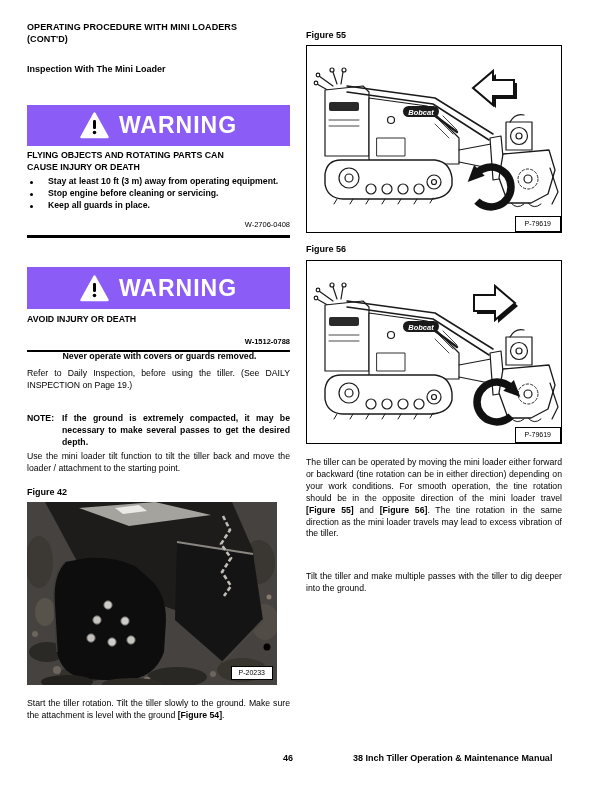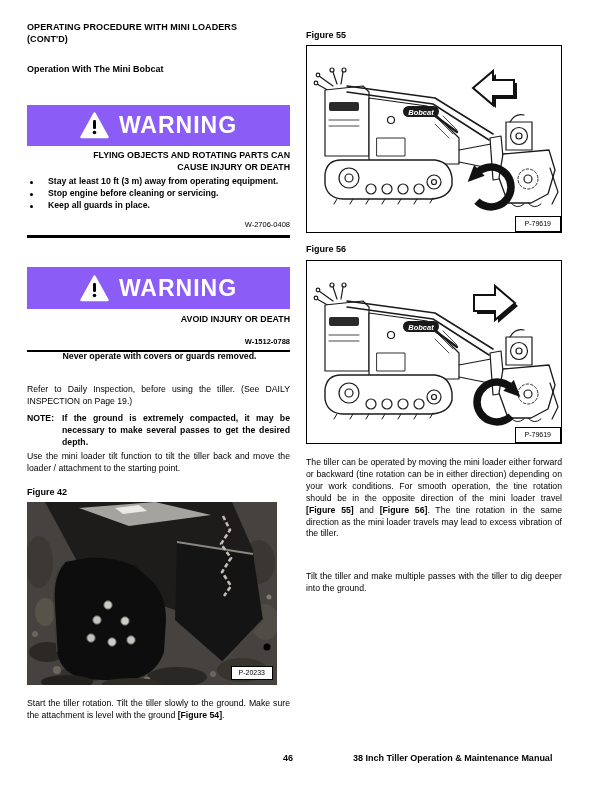--- a/index.html
+++ b/index.html
@@ -8,21 +8,21 @@
   .abs{position:absolute;}
   
   .col-left{position:absolute;left:27px;top:0;width:263px;height:792px;}
   .col-right{position:absolute;left:306px;top:0;width:256px;height:792px;}
   
   .h-main{font-size:9px;font-weight:bold;line-height:11.5px;letter-spacing:0.1px;}
   .h-sub{font-size:9px;font-weight:bold;}
   
   .warn-banner{background:#8b5cf6;display:flex;align-items:center;justify-content:center;gap:10px;}
   .warn-word{color:#fff;font-size:23px;font-weight:bold;letter-spacing:1px;}
-  .warn-head{font-size:8.8px;font-weight:bold;text-align:right;line-height:11.5px;}
+  .warn-head{font-size:8.8px;font-weight:bold;text-align:left;line-height:11.5px;}
   .warn-body{font-size:8.8px;font-weight:bold;text-align:center;line-height:11.5px;}
   .bullet-row{display:flex;font-size:8.7px;font-weight:bold;line-height:11.7px;margin-bottom:0.5px;}
   .bullet-dot{flex:0 0 auto;width:3px;height:3px;background:#000;border-radius:50%;margin:4.5px 0 0 3px;}
   .bullet-text{padding-left:15px;}
   .w-code{font-size:7.5px;text-align:right;}
   .w-code.bold{font-weight:bold;}
   .rule{background:#000;width:100%;}
   
   .body-p{font-size:8.7px;line-height:11.9px;text-align:justify;}
   .note-wrap{display:flex;font-size:8.7px;line-height:11.9px;font-weight:bold;}
@@ -46,21 +46,21 @@
 
 <div class="page">
 
   <div class="col-left">
 
     <div class="abs h-main" style="left:0;top:22px;width:263px;">
       <div>OPERATING PROCEDURE WITH MINI LOADERS</div>
       <div>(CONT'D)</div>
     </div>
 
-    <div class="abs h-sub" style="left:0;top:64px;">Operation With The Mini Bobcat</div>
+    <div class="abs h-sub" style="left:0;top:64px;">Inspection With The Mini Loader</div>
 
     <div class="abs warn-banner" style="left:0;top:105px;width:263px;height:41px;">
       <svg width="29" height="27" viewBox="0 0 29 27">
         <polygon points="14.5,1.5 27.5,25 1.5,25" fill="#ffffff" stroke="#ffffff" stroke-width="2.5" stroke-linejoin="round"></polygon>
         <rect x="13" y="8" width="3" height="9" rx="1.2" fill="#000"></rect>
         <circle cx="14.5" cy="20.5" r="1.8" fill="#000"></circle>
       </svg>
       <span class="warn-word">WARNING</span>
     </div>
     <div class="abs warn-head" style="left:0;top:150px;width:263px;">
@@ -90,21 +90,21 @@
         <rect x="13" y="8" width="3" height="9" rx="1.2" fill="#000"></rect>
         <circle cx="14.5" cy="20.5" r="1.8" fill="#000"></circle>
       </svg>
       <span class="warn-word">WARNING</span>
     </div>
     <div class="abs warn-head" style="left:0;top:314px;width:263px;">AVOID INJURY OR DEATH</div>
     <div class="abs warn-body" style="left:1px;top:326px;width:263px;margin-top:25px;">Never operate with covers or guards removed.</div>
     <div class="abs w-code bold" style="left:0;top:337px;width:263px;">W-1512-0788</div>
     <div class="abs rule" style="left:0;top:350px;height:2px;"></div>
 
-    <div class="abs body-p" style="left:0;top:384px;width:263px;">Refer to Daily Inspection, before using the tiller. (See DAILY INSPECTION on Page 19.)</div>
+    <div class="abs body-p" style="left:0;top:368px;width:263px;">Refer to Daily Inspection, before using the tiller. (See DAILY INSPECTION on Page 19.)</div>
 
     <div class="abs note-wrap" style="left:0;top:413px;width:263px;">
       <span class="note-label">NOTE:</span>
       <span class="note-text">If the ground is extremely compacted, it may be necessary to make several passes to get the desired depth.</span>
     </div>
 
     <div class="abs body-p" style="left:0;top:451px;width:263px;">Use the mini loader tilt function to tilt the tiller back and move the loader / attachment to the starting point.</div>
 
     <div class="abs fig-label" style="left:0;top:487px;">Figure 42</div>
 

